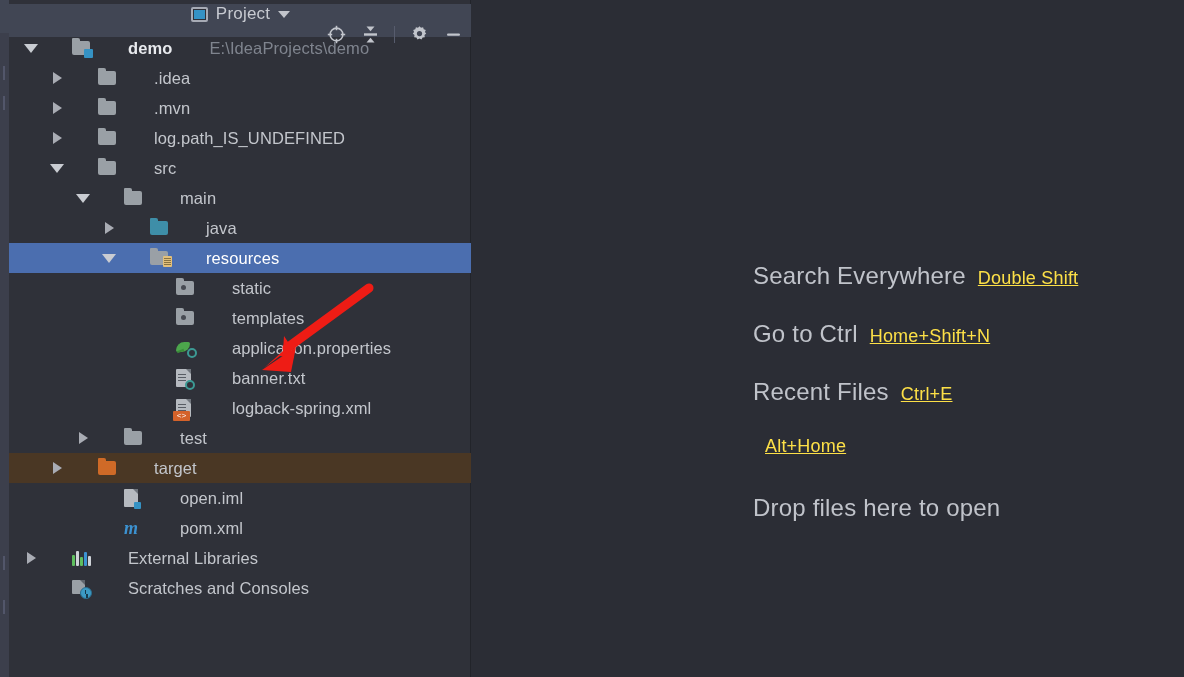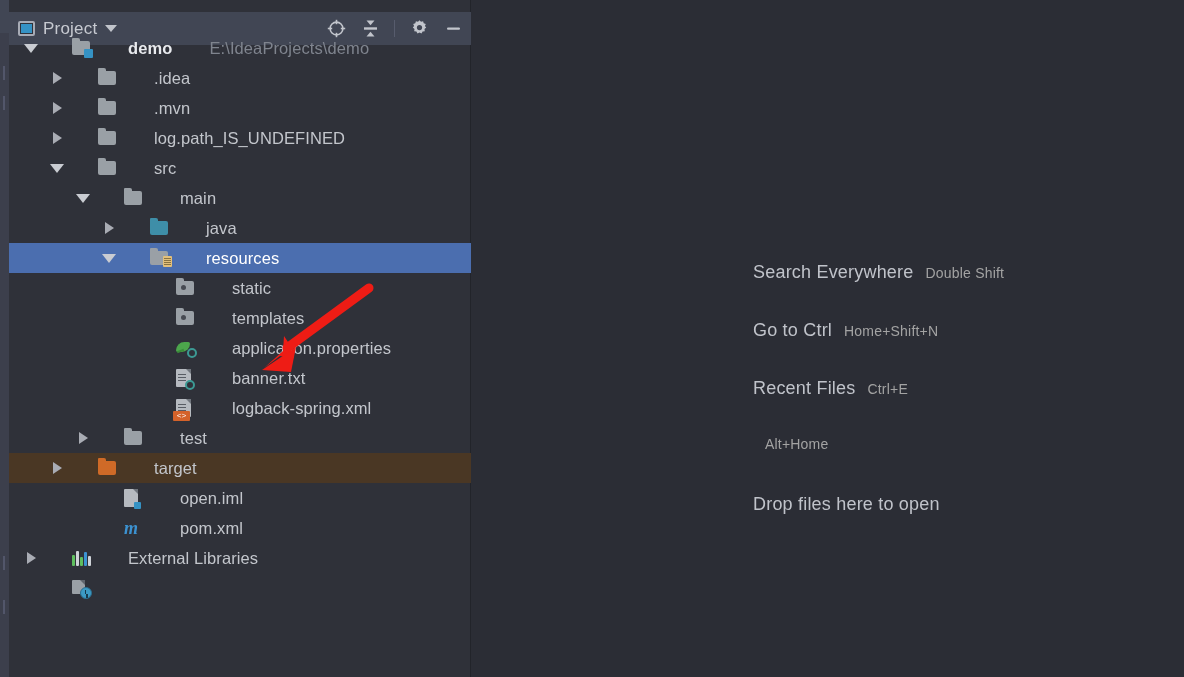--- a/index.html
+++ b/index.html
@@ -47,27 +47,28 @@
     position: absolute;
     left: 9px; top: 0;
     width: 462px;
     height: 677px;
     background: #2f3139;
     border-right: 1px solid #22242a;
     box-sizing: border-box;
   }
   .panel-header {
     position: absolute;
-    left: 0; top: 12px;
+    left: 0; top: 4px;
     width: 462px; height: 33px;
     background: #414654;
     display: flex;
     align-items: center;
     box-sizing: border-box;
     padding: 0 8px 0 9px;
+    flex-direction: column;
   }
   .panel-title-group {
     display: flex;
     align-items: center;
     gap: 8px;
   }
   .panel-title {
     color: #c7cad1;
     font-size: 17px;
     letter-spacing: 0.2px;
@@ -383,28 +384,29 @@
     top: 262px;
   }
   .hint-row {
     height: 58px;
     display: flex;
     align-items: baseline;
     white-space: nowrap;
   }
   .hint-label {
     color: #c0c3ca;
+    font-size: 24px;
+    letter-spacing: 0.2px;
+  }
+  .hint-key {
+    color: #fde047;
     font-size: 18px;
-    letter-spacing: 0.2px;
-  }
-  .hint-key {
-    color: #a3a3a3;
-    font-size: 14px;
     margin-left: 12px;
     letter-spacing: 0.2px;
+    text-decoration: underline;
   }
 
   
   .annot {
     position: absolute;
     left: 0; top: 0;
     width: 1184px; height: 677px;
     pointer-events: none;
   }
 </style>
@@ -656,20 +658,21 @@
       </div>
 
       <div class="row">
         <span class="arrow-cell" style="margin-left:9px"></span>
         <span class="icon-cell">
             <span class="scratch">
               <span class="pg"></span>
               <span class="clock"></span>
             </span>
           </span>
+        <span class="label">Scratches and Consoles</span>
       </div>
 
     </div>
   </div>
 
   <div class="editor">
     <div class="hints">
       <div class="hint-row">
         <span class="hint-label">Search Everywhere</span>
         <span class="hint-key">Double Shift</span>

